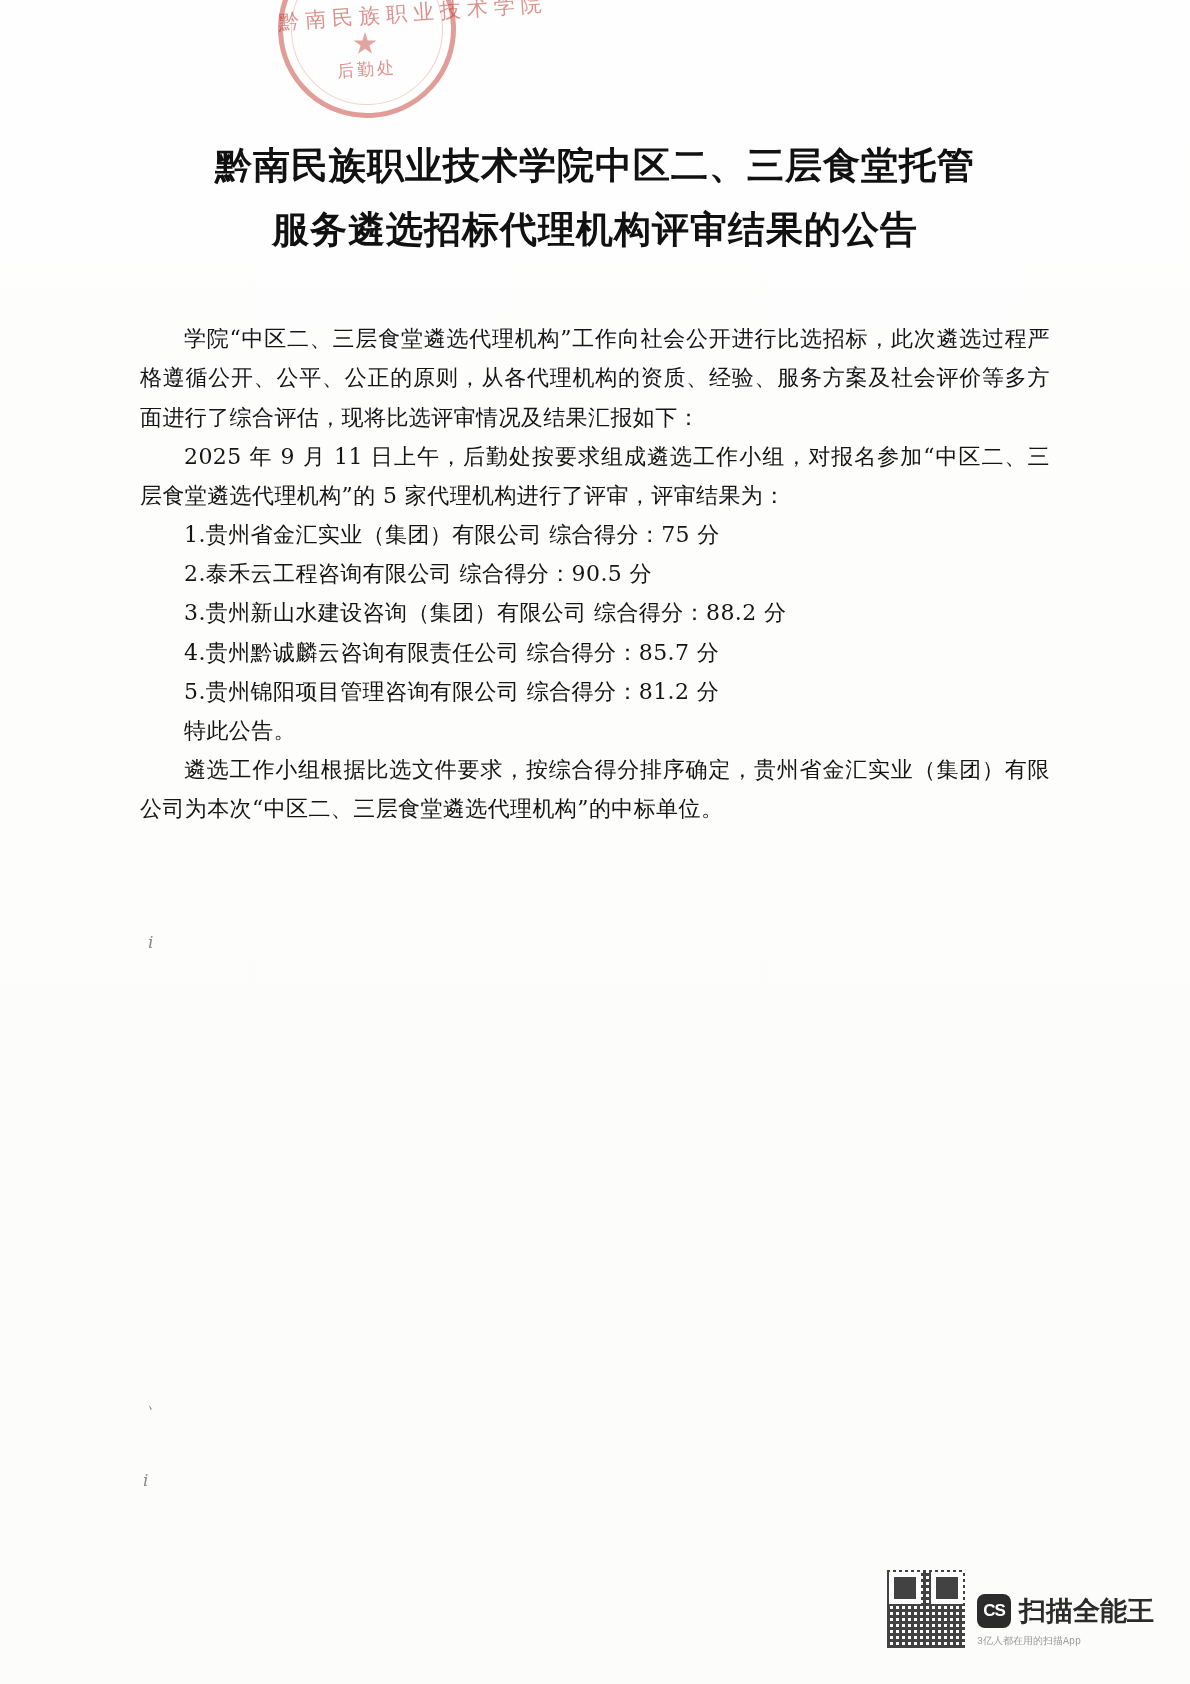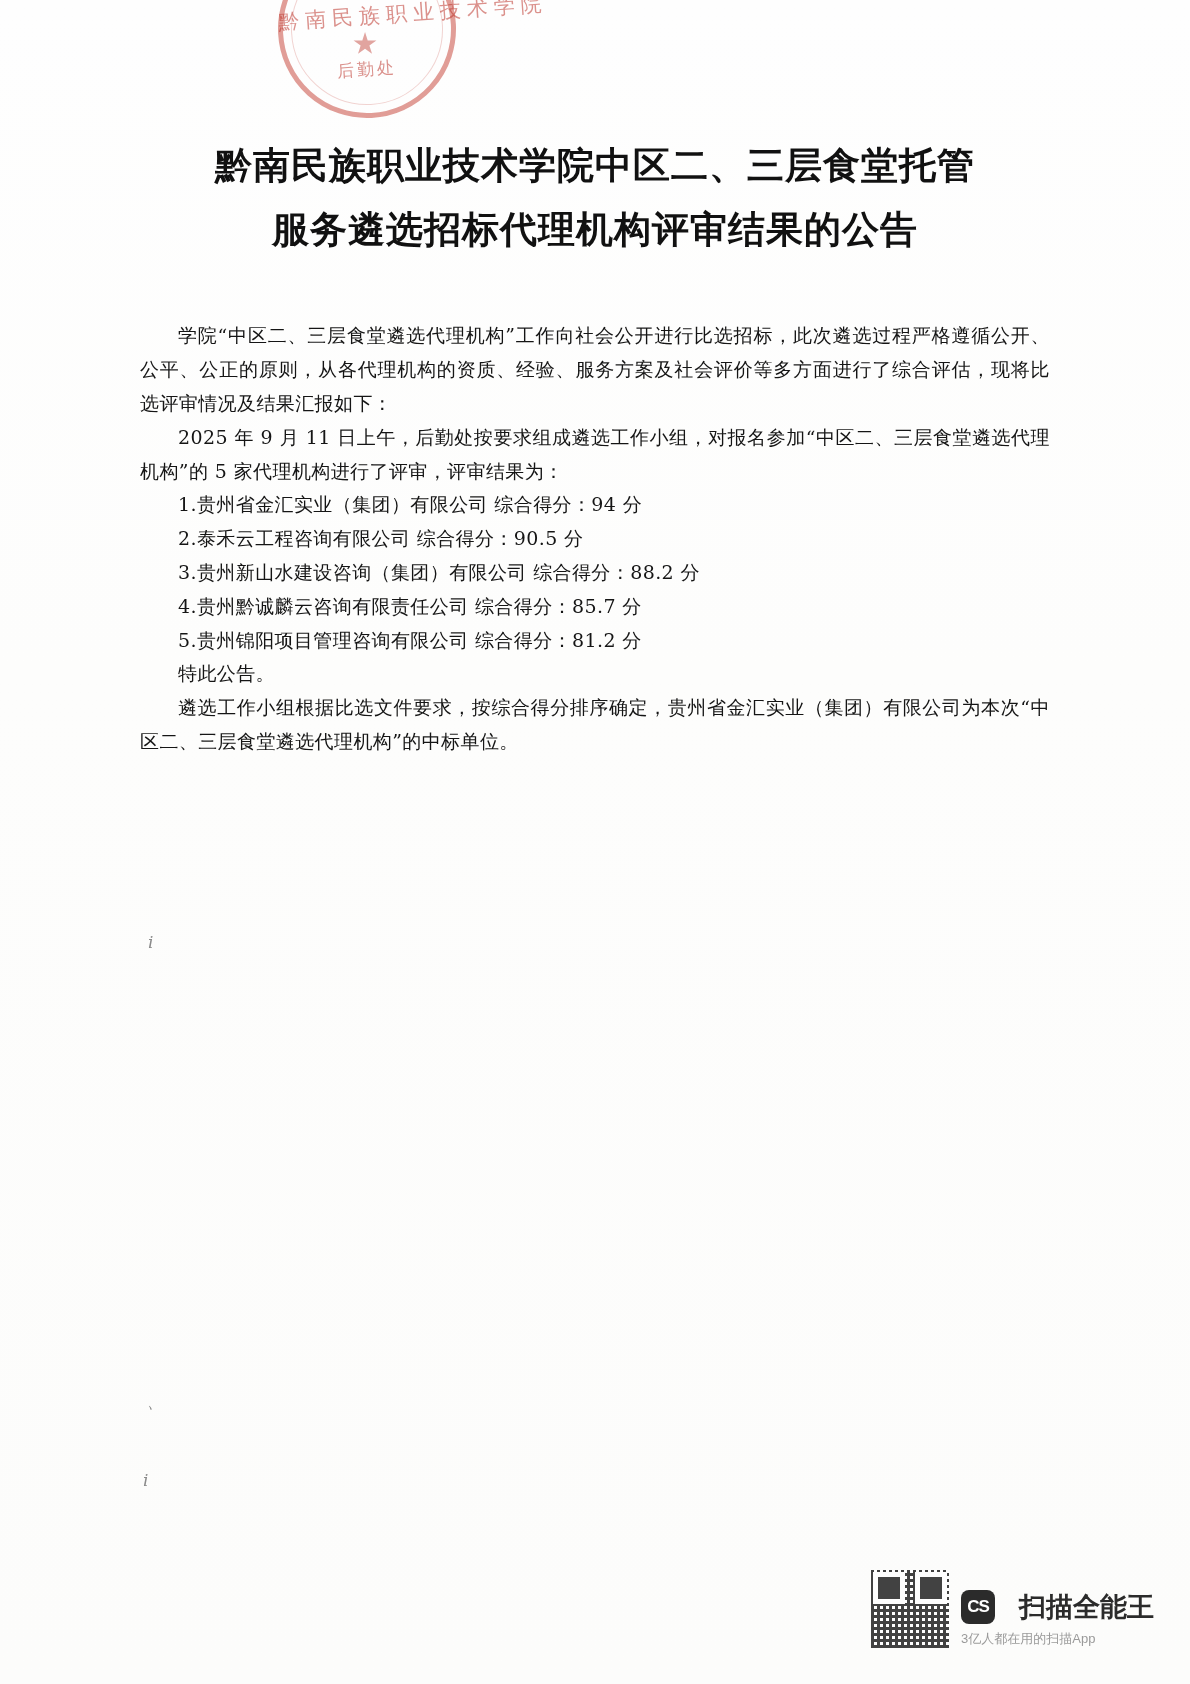--- a/index.html
+++ b/index.html
@@ -94,21 +94,21 @@
     text-align: center;
     letter-spacing: 1px;
     color: #111;
   }
   .title .ln {
     display: block;
   }
 
   .body {
     margin-top: 58px;
-    font-size: 19px;
+    font-size: 22px;
     line-height: 1.78;
     letter-spacing: 0.4px;
     color: #151515;
   }
   .p {
     text-indent: 2em;
     margin: 0;
     text-align: justify;
   }
   .item {
@@ -159,21 +159,21 @@
   .qr::before { left: 2px; top: 2px; }
   .qr::after { right: 2px; top: 2px; }
   .wm-right {
     display: flex;
     flex-direction: column;
     align-items: flex-start;
   }
   .cs-row {
     display: flex;
     align-items: center;
-    gap: 24px;
+    gap: 8px;
   }
   .cs-badge {
     width: 34px;
     height: 34px;
     border-radius: 8px;
     background: #2b2b2b;
     color: #fff;
     font-size: 17px;
     font-weight: bold;
     display: flex;
@@ -183,23 +183,23 @@
     letter-spacing: -1px;
   }
   .cs-name {
     font-size: 27px;
     font-weight: bold;
     color: #2b2b2b;
     font-family: "Liberation Sans", sans-serif;
   }
   .cs-sub {
     margin-top: 5px;
-    font-size: 13px;
+    font-size: 10px;
     color: #9a9a9a;
-    font-family: Liberation Sans, sans-serif;
+    font-family: Liberation Mono, monospace;
     text-align: center;
   }
 </style>
 </head>
 <body>
 
 <div class="page">
 
   <div class="seal">
     <div class="ring"></div>
@@ -213,21 +213,21 @@
     <div class="title">
       <span class="ln">黔南民族职业技术学院中区二、三层食堂托管</span>
       <span class="ln">服务遴选招标代理机构评审结果的公告</span>
     </div>
 
     <div class="body">
 
       <p class="p">学院“中区二、三层食堂遴选代理机构”工作向社会公开进行比选招标，此次遴选过程严格遵循公开、公平、公正的原则，从各代理机构的资质、经验、服务方案及社会评价等多方面进行了综合评估，现将比选评审情况及结果汇报如下：</p>
       <p class="p">2025 年 9 月 11 日上午，后勤处按要求组成遴选工作小组，对报名参加“中区二、三层食堂遴选代理机构”的 5 家代理机构进行了评审，评审结果为：</p>
 
-      <p class="item">1.贵州省金汇实业（集团）有限公司  综合得分：94 分</p>
+      <p class="item">1.贵州省金汇实业（集团）有限公司  综合得分：75 分</p>
       <p class="item">2.泰禾云工程咨询有限公司  综合得分：90.5 分</p>
       <p class="item">3.贵州新山水建设咨询（集团）有限公司  综合得分：88.2 分</p>
       <p class="item">4.贵州黔诚麟云咨询有限责任公司  综合得分：85.7 分</p>
       <p class="item">5.贵州锦阳项目管理咨询有限公司  综合得分：81.2 分</p>
 
       <p class="p">特此公告。</p>
       <p class="p">遴选工作小组根据比选文件要求，按综合得分排序确定，贵州省金汇实业（集团）有限公司为本次“中区二、三层食堂遴选代理机构”的中标单位。</p>
 
     </div>
   </div>

